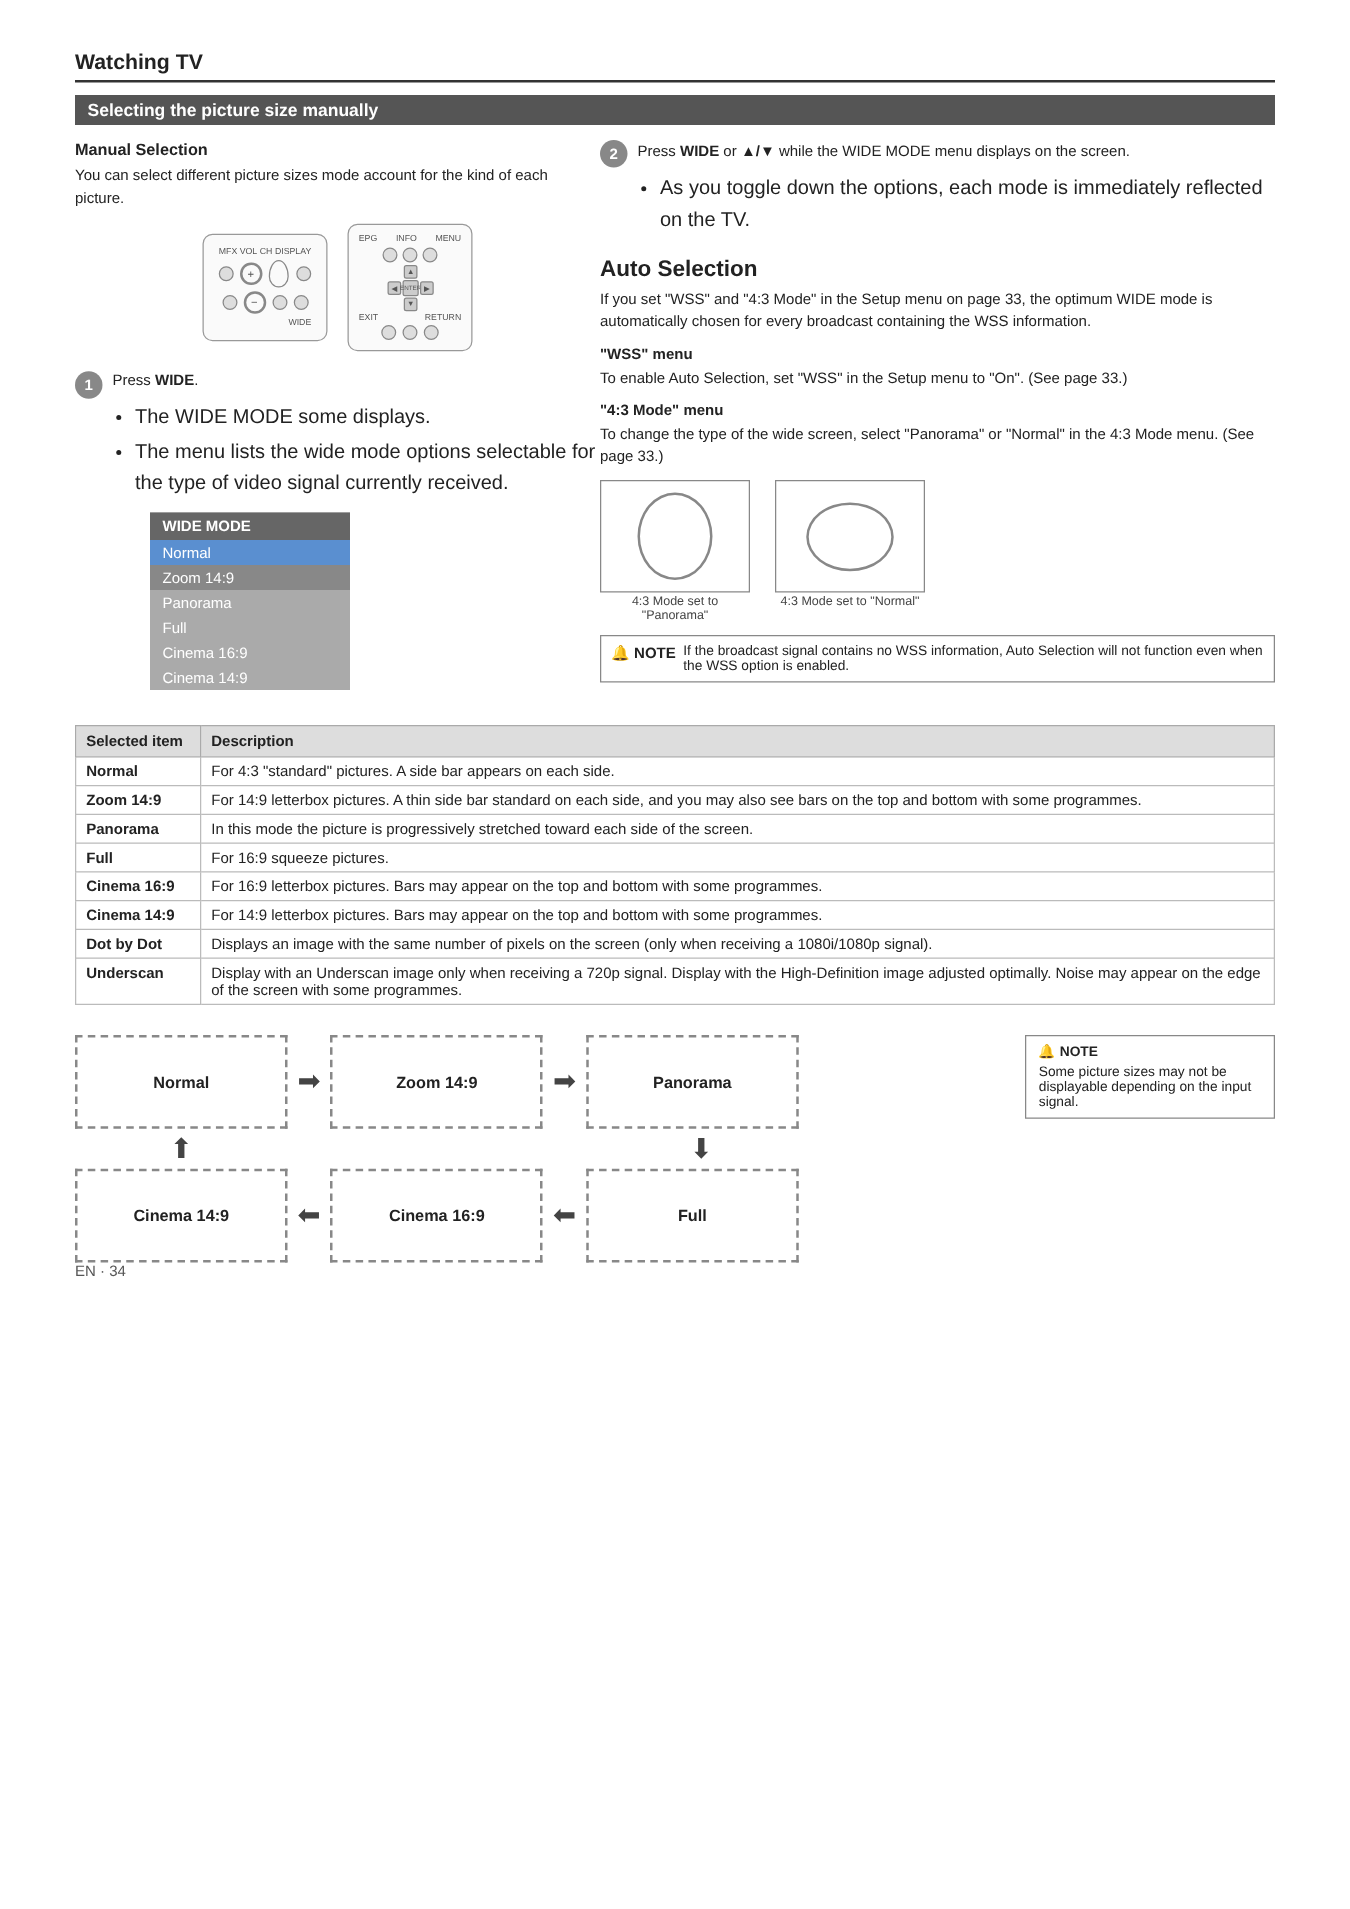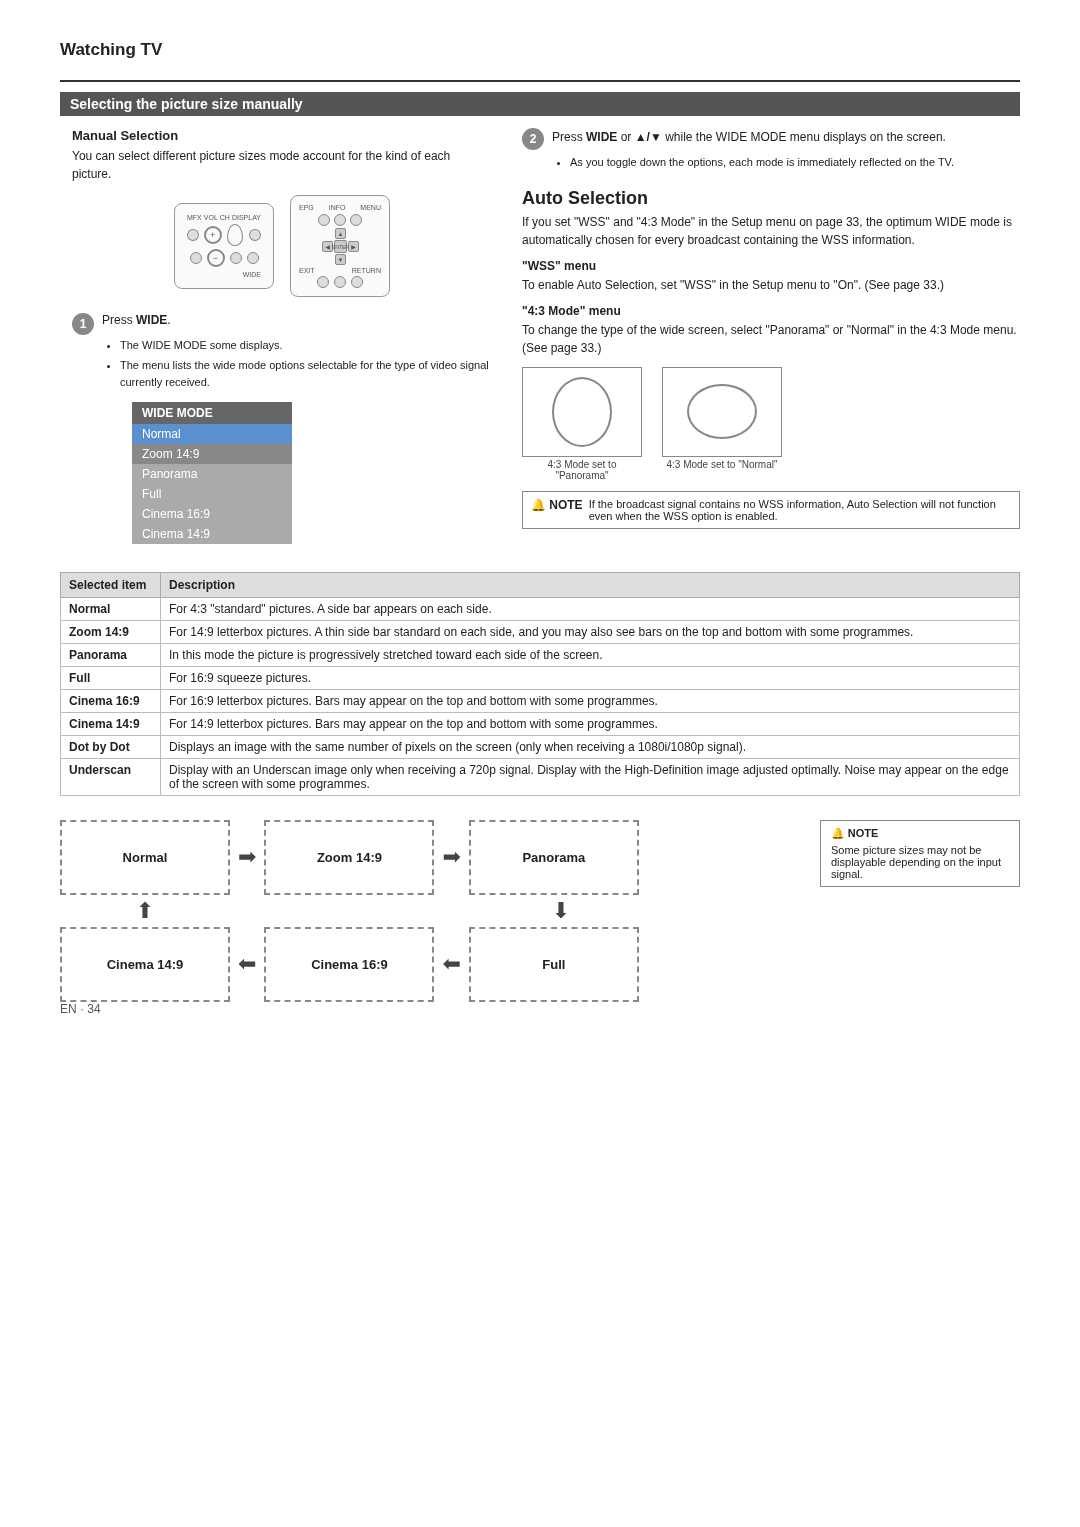--- a/index.html
+++ b/index.html
@@ -9,35 +9,33 @@
       background: #fff;
       font-family: Arial, Helvetica, sans-serif;
       font-size: 13px;
       color: #222;
       padding: 40px 60px;
     }
     .page-title {
       font-size: 17px;
       font-weight: bold;
       border-bottom: 2px solid #333;
-      padding-bottom: 20px;
+      padding-bottom: 4px;
       margin-bottom: 10px;
     }
     .section-header {
       background: #555;
       color: #fff;
       font-weight: bold;
       font-size: 14px;
       padding: 4px 10px;
       margin-bottom: 12px;
     }
     .two-col {
       display: flex;
-      gap: 30px;
-      margin-left: 12px;
     }
     .left-col {
       width: 420px;
       flex-shrink: 0;
     }
     .right-col {
       flex: 1;
     }
     .subsection-title {
       font-weight: bold;
@@ -102,21 +100,21 @@
     }
     .wide-mode-menu .menu-item {
       padding: 3px 10px;
       color: #fff;
       font-size: 12px;
     }
     .wide-mode-menu .menu-item.selected {
       background: #5a8fd0;
       color: #fff;
     }
-    .bullet-list { padding-left: 18px; font-size: 11px; line-height: 1.6; }
+    .bullet-list { padding-left: 18px; font-size: 16px; line-height: 1.6; }
     .bullet-list li { margin-bottom: 2px; }
     .right-step {
       display: flex;
       gap: 8px;
       margin-bottom: 14px;
     }
     .right-step-num {
       background: #888;
       color: #fff;
       font-weight: bold;

